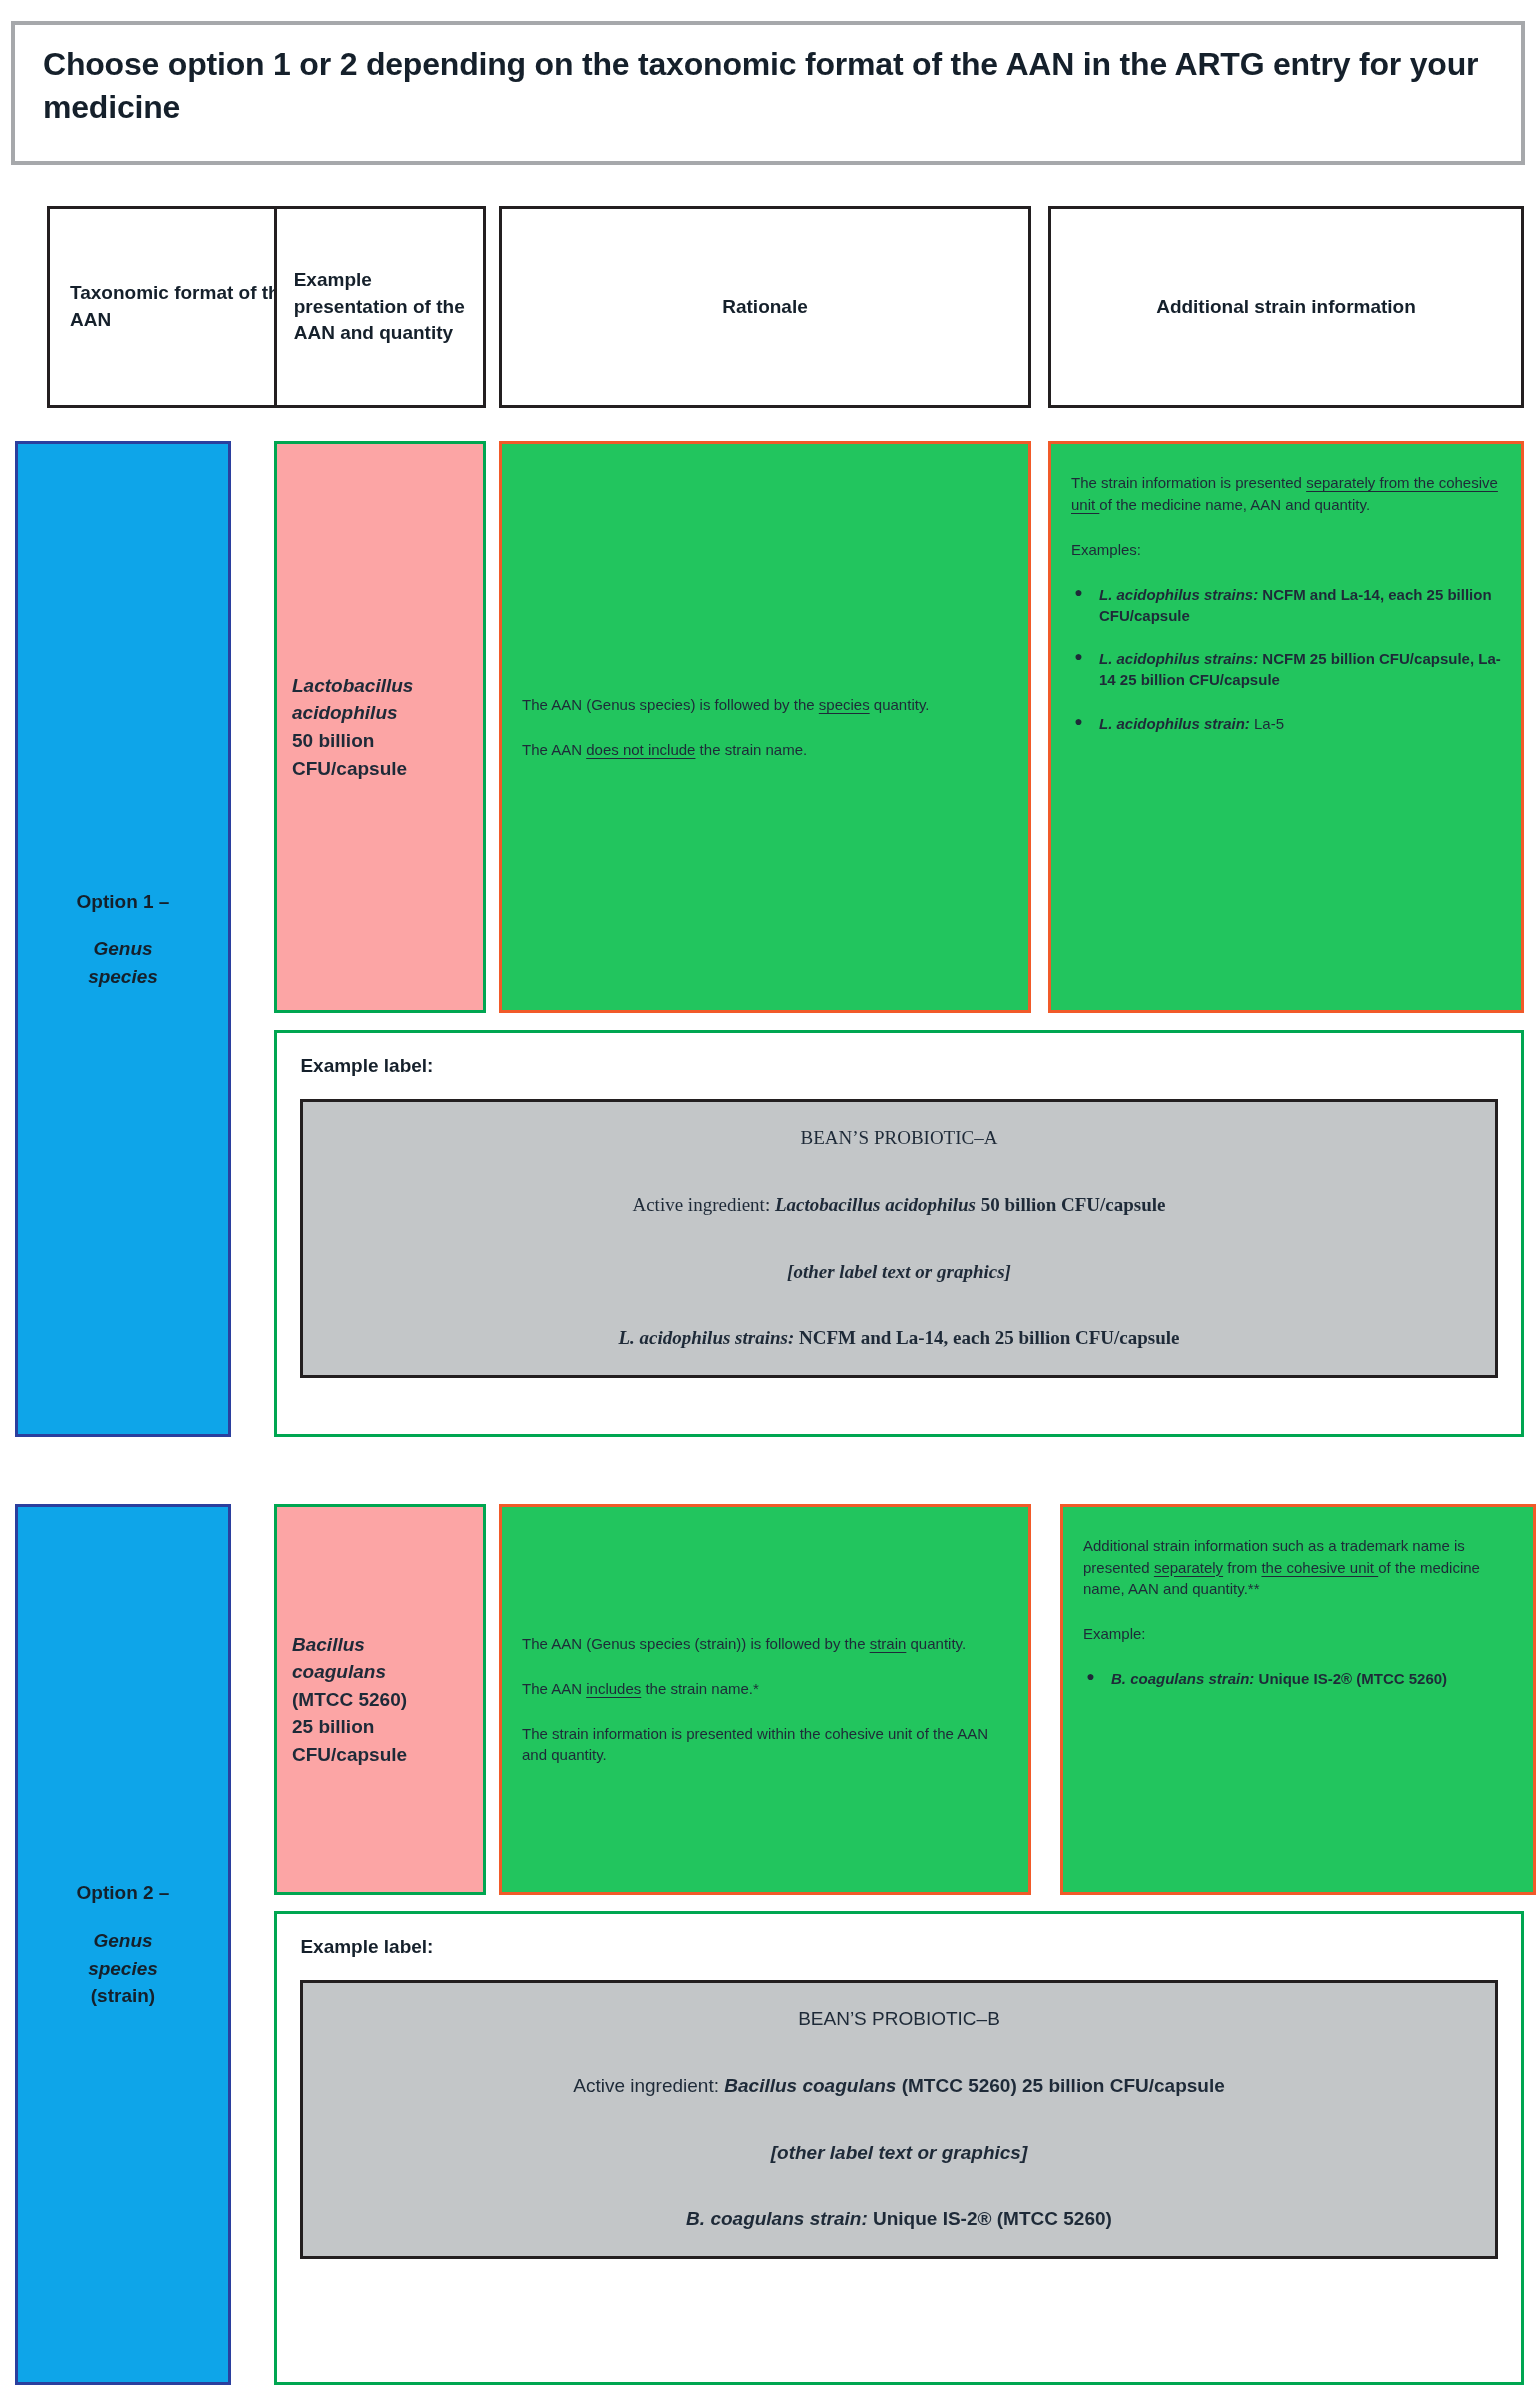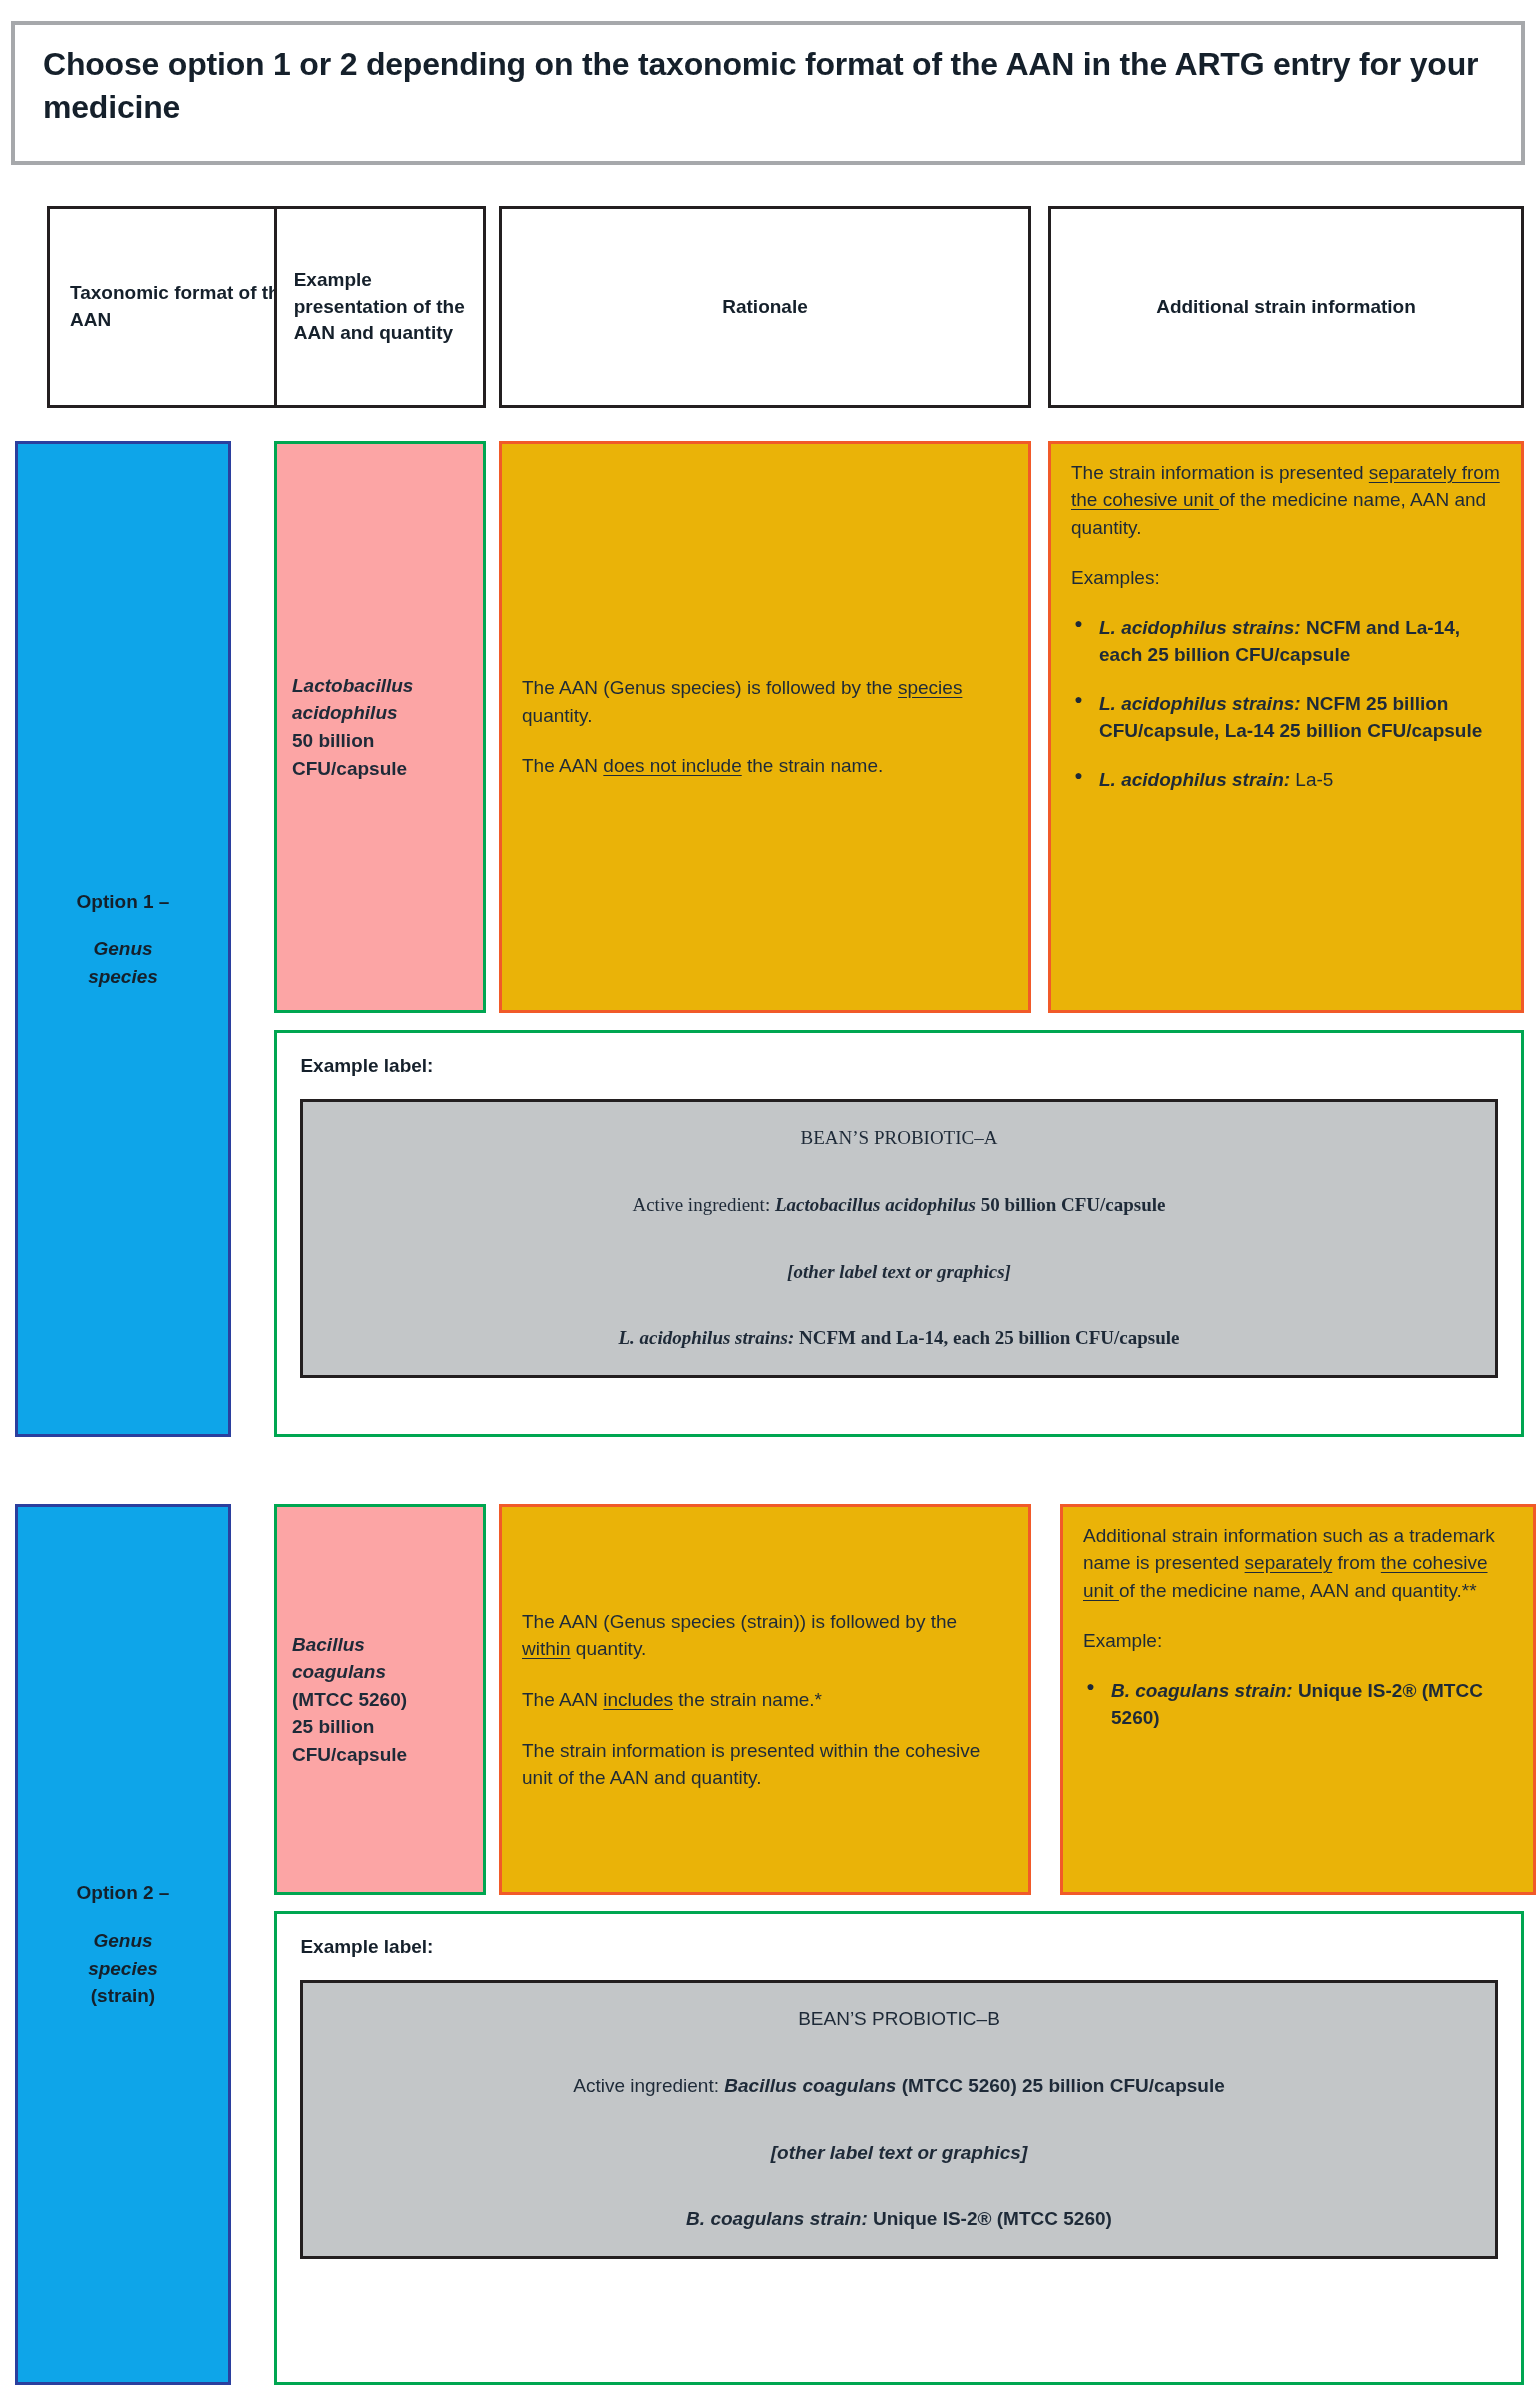--- a/index.html
+++ b/index.html
@@ -75,23 +75,23 @@
     line-height: 1.45;
     font-weight: bold;
     color: #1e2a38;
     display: flex; align-items: center;
   }
   .green-grey-box .italic { font-style: italic; display: block; }
   .green-grey-box .plain  { font-style: normal; display: block; }
 
   .orange-box {
     border: 3.3px solid #f15a29;
-    background: #eab308;
-    padding: 15px 20px;
-    font-size: 19px;
+    background: #22c55e;
+    padding: 28px 20px;
+    font-size: 15px;
     line-height: 1.44;
     color: #1e2a38;
     display: flex; align-items: center;
   }
   .orange-box.top-align { align-items: flex-start; }
   .orange-box p { margin: 0 0 23.4px 0; }
   .orange-box p:last-child { margin-bottom: 0; }
   .orange-box u { text-decoration: underline; text-underline-offset: 2.5px; }
 
   .bullets { list-style: none; margin: 6.7px 0 0 0; padding: 0; }
@@ -238,21 +238,21 @@
       <span class="italic">Bacillus</span>
       <span class="italic">coagulans</span>
       <span class="plain">(MTCC 5260)</span>
       <span class="plain">25 billion</span>
       <span class="plain">CFU/capsule</span>
     </div>
   </div>
 
   <div class="box orange-box" id="opt2-rationale">
     <div>
-      <p><span>The AAN (Genus species (strain)) is followed by the </span><u>within</u><span> quantity.</span></p>
+      <p><span>The AAN (Genus species (strain)) is followed by the </span><u>strain</u><span> quantity.</span></p>
       <p><span>The AAN </span><u>includes</u><span> the strain name.*</span></p>
       <p>The strain information is presented within the cohesive unit of the AAN and quantity.</p>
     </div>
   </div>
 
   <div class="box orange-box top-align" id="opt2-strain">
     <div>
       <p><span>Additional strain information such as a trademark name is presented </span><u>separately</u><span> from </span><u>the cohesive unit </u><span>of the medicine name, AAN and quantity.**</span></p>
       <p>Example:</p>
       <ul class="bullets">

